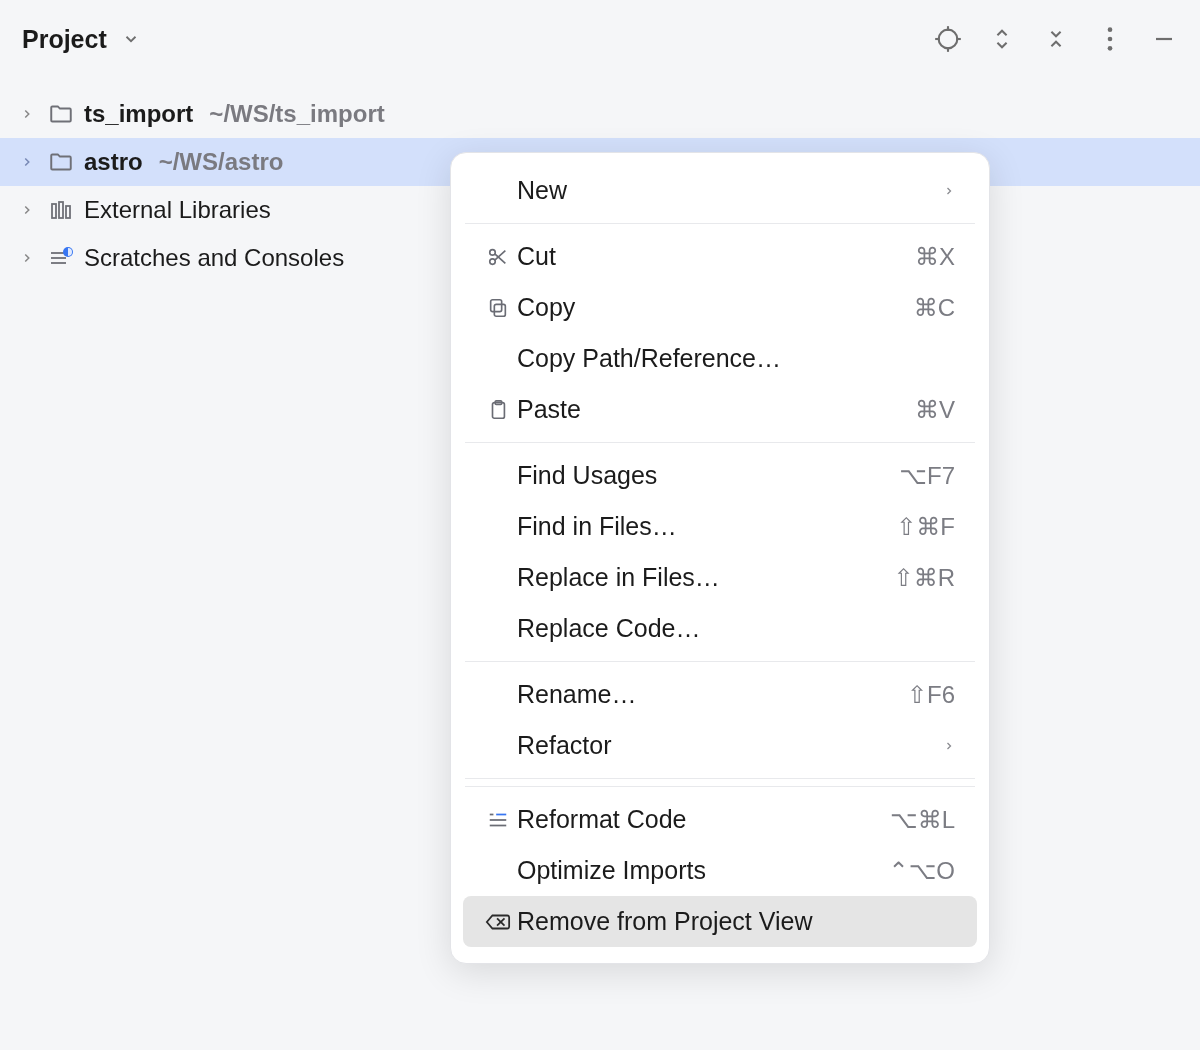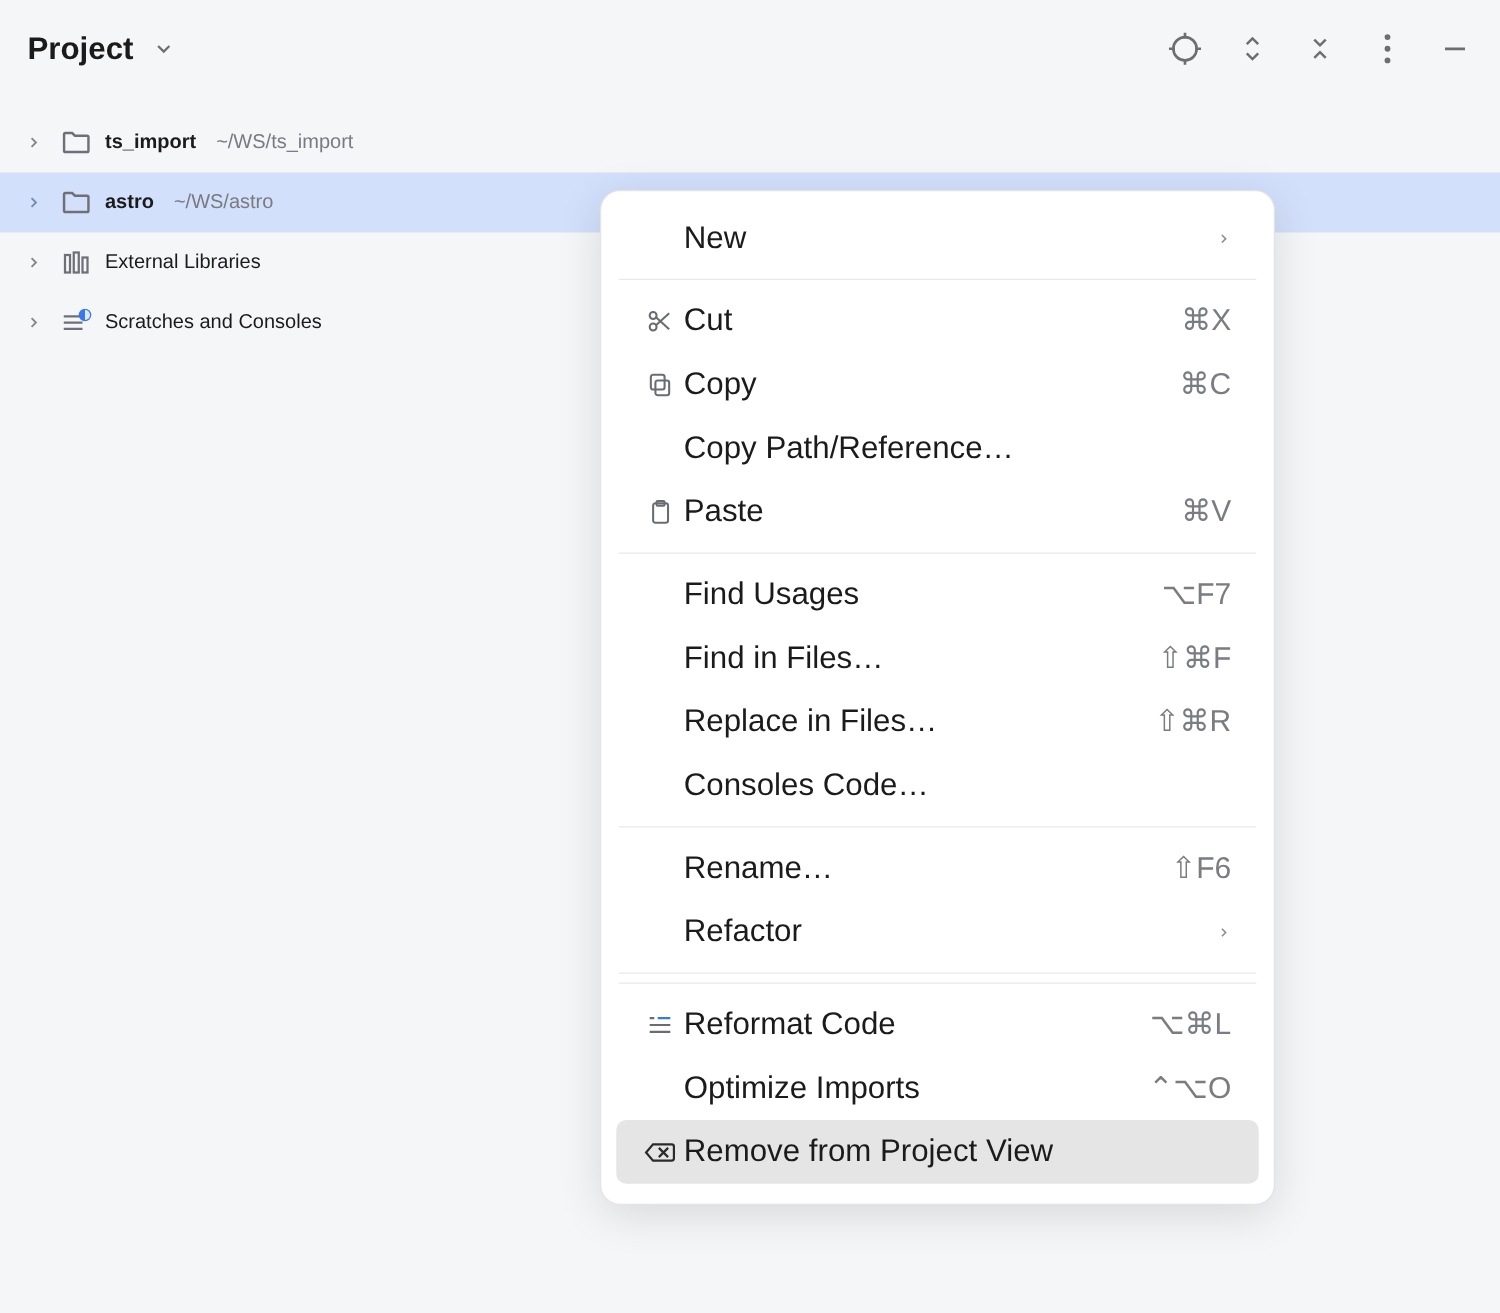--- a/index.html
+++ b/index.html
@@ -42,21 +42,21 @@
     height: 28px;
   }
   .tree {
     padding-top: 12px;
   }
   .tree-row {
     display: flex;
     align-items: center;
     height: 48px;
     padding-left: 20px;
-    font-size: 16px;
+    font-size: 24px;
     color: #1b1b1b;
     gap: 6px;
   }
   .tree-row.selected {
     background: #d3e0fb;
   }
   .expand-arrow {
     width: 20px;
     display: inline-flex;
     align-items: center;
@@ -69,31 +69,31 @@
     justify-content: center;
     color: #6f7077;
     margin-right: 2px;
   }
   .node-name {
     font-weight: 600;
   }
   .node-path {
     color: #7a7a80;
     margin-left: 10px;
-    font-weight: 400;
+    font-weight: 700;
   }
   .plain-label {
     font-weight: 400;
   }
 
   
   .context-menu {
     position: absolute;
     top: 152px;
-    left: 480px;
+    left: 450px;
     width: 540px;
     background: #fff;
     border: 1px solid #e3e4e8;
     border-radius: 16px;
     box-shadow: 0 8px 36px rgba(0,0,0,0.12);
     padding: 12px 0 16px 0;
   }
   .menu-item {
     display: flex;
     align-items: center;
@@ -313,21 +313,21 @@
     <span class="menu-label">Find in Files…</span>
     <span class="menu-shortcut">⇧⌘F</span>
   </div>
   <div class="menu-item">
     <span class="menu-icon-slot"></span>
     <span class="menu-label">Replace in Files…</span>
     <span class="menu-shortcut">⇧⌘R</span>
   </div>
   <div class="menu-item">
     <span class="menu-icon-slot"></span>
-    <span class="menu-label">Consoles Code…</span>
+    <span class="menu-label">Replace Code…</span>
   </div>
   <hr class="menu-sep">
 
   <div class="menu-item">
     <span class="menu-icon-slot"></span>
     <span class="menu-label">Rename…</span>
     <span class="menu-shortcut">⇧F6</span>
   </div>
   <div class="menu-item">
     <span class="menu-icon-slot"></span>

